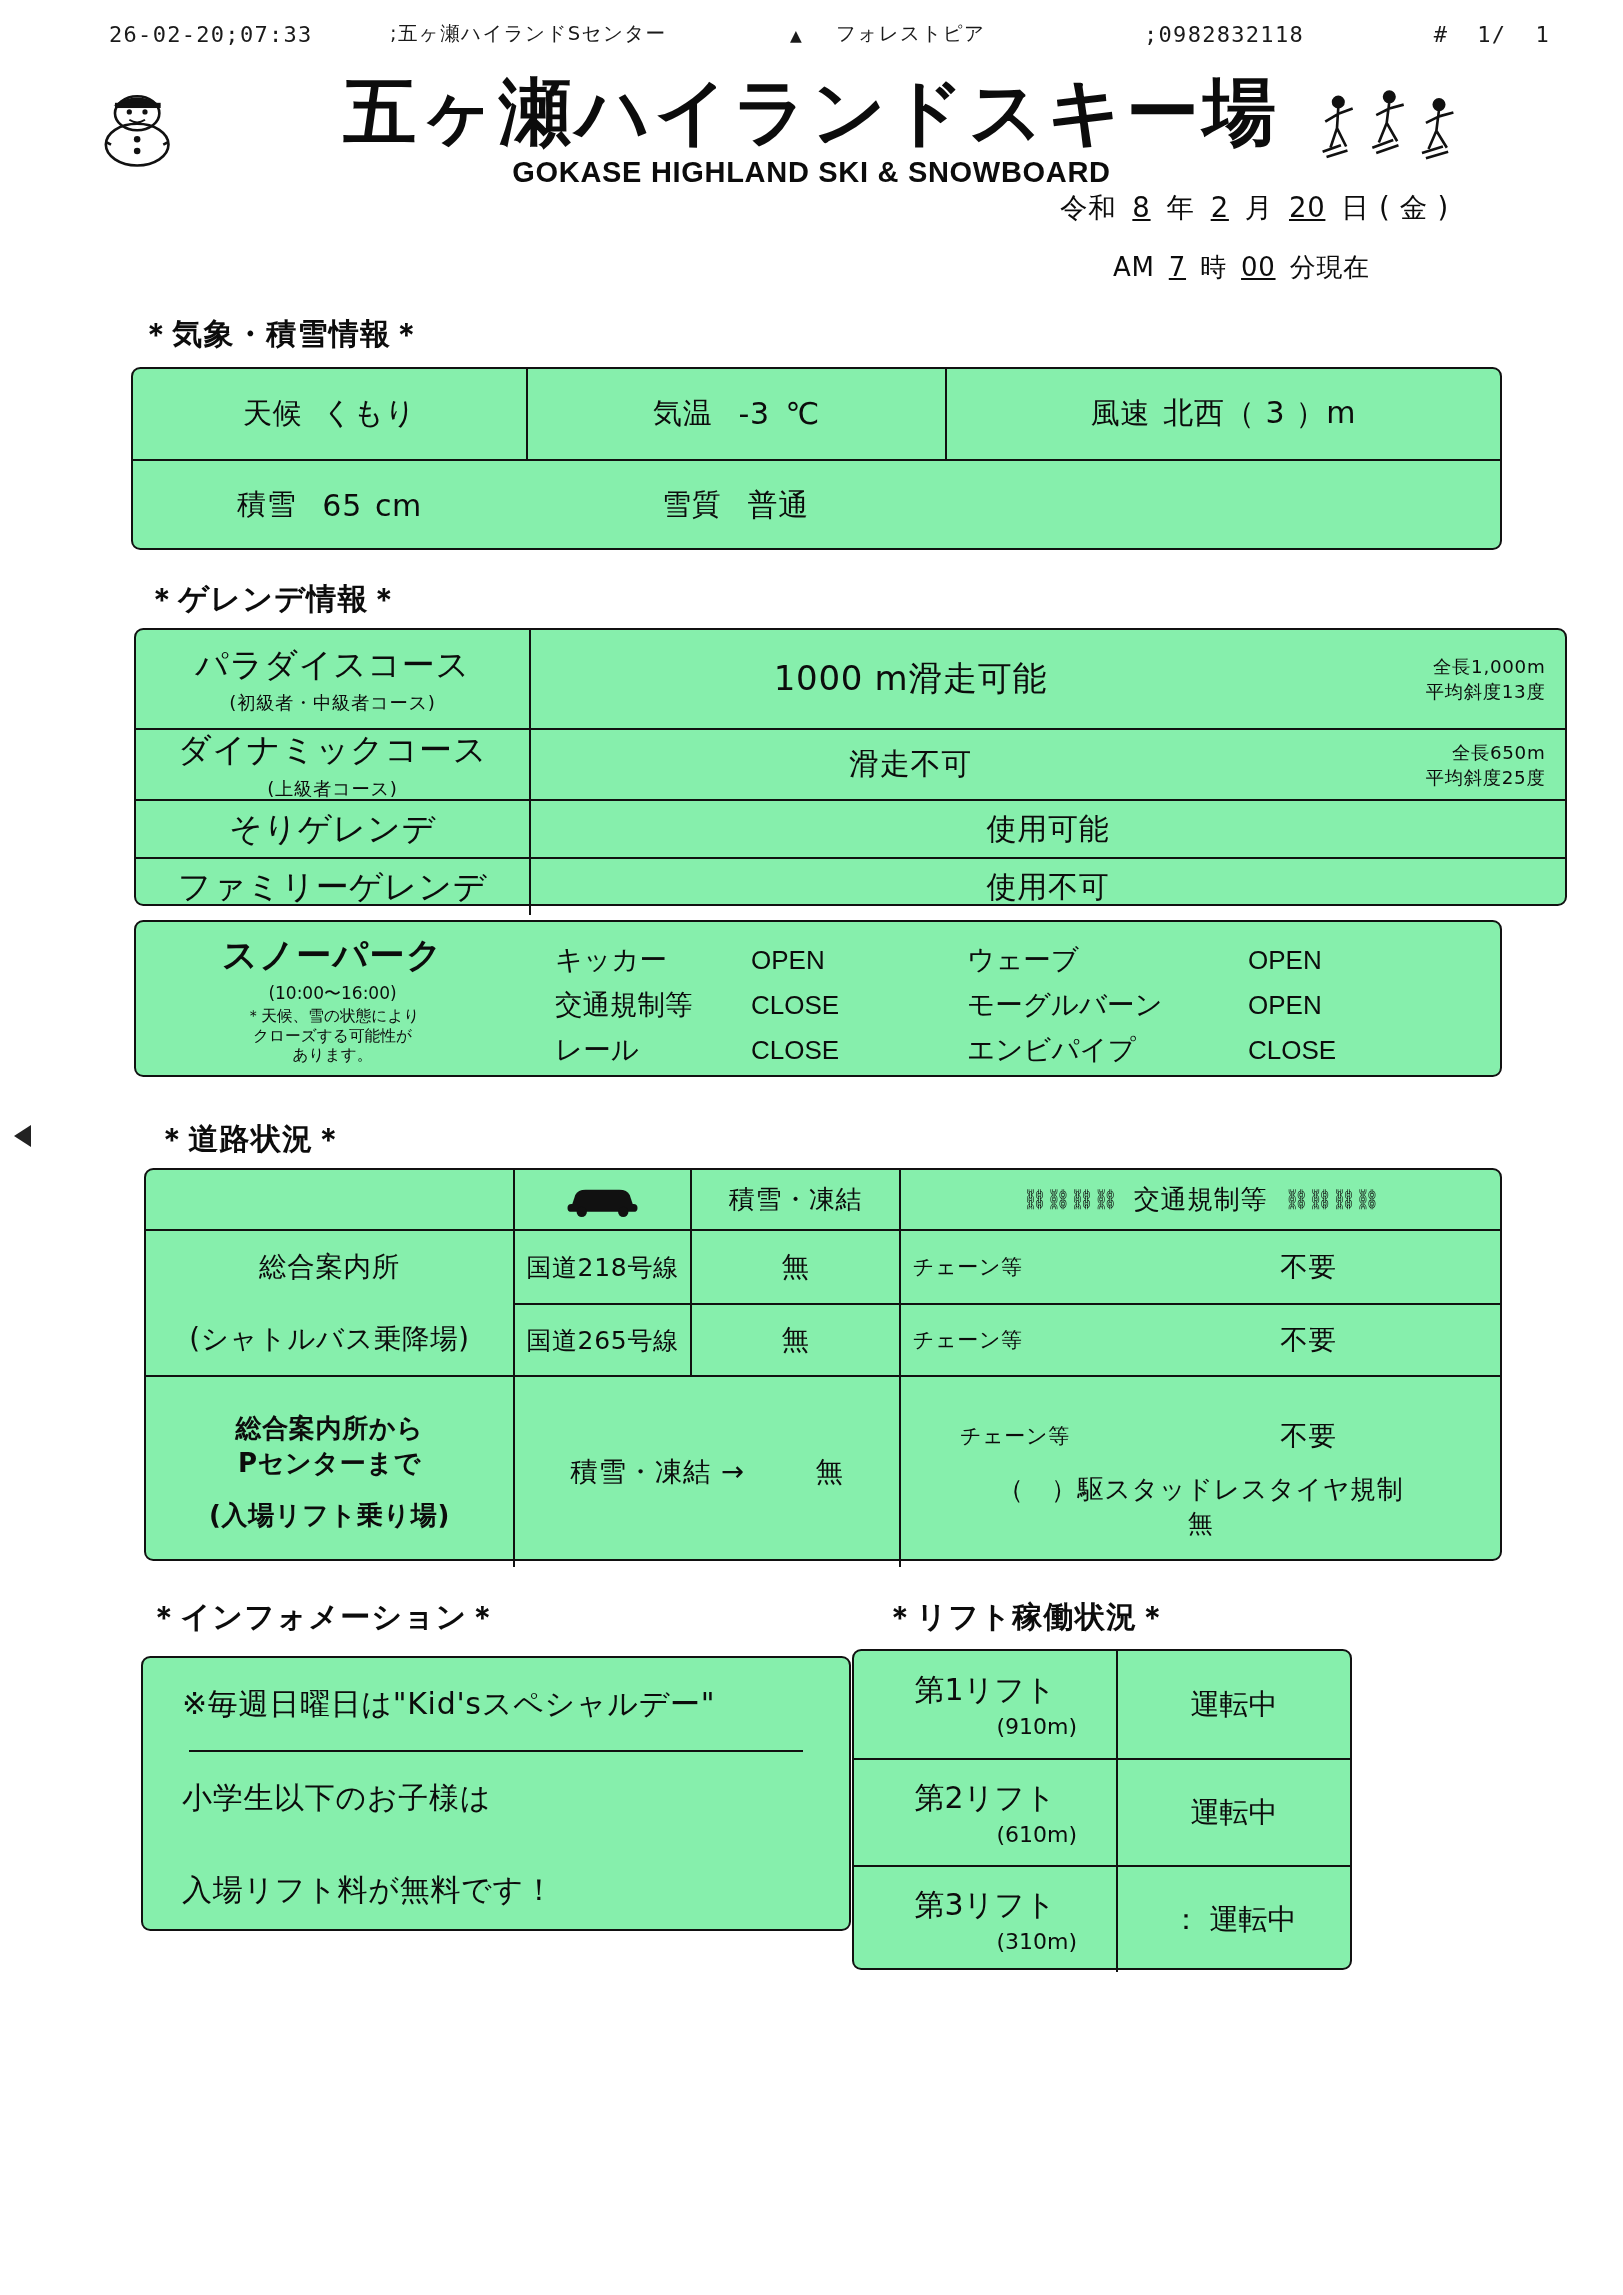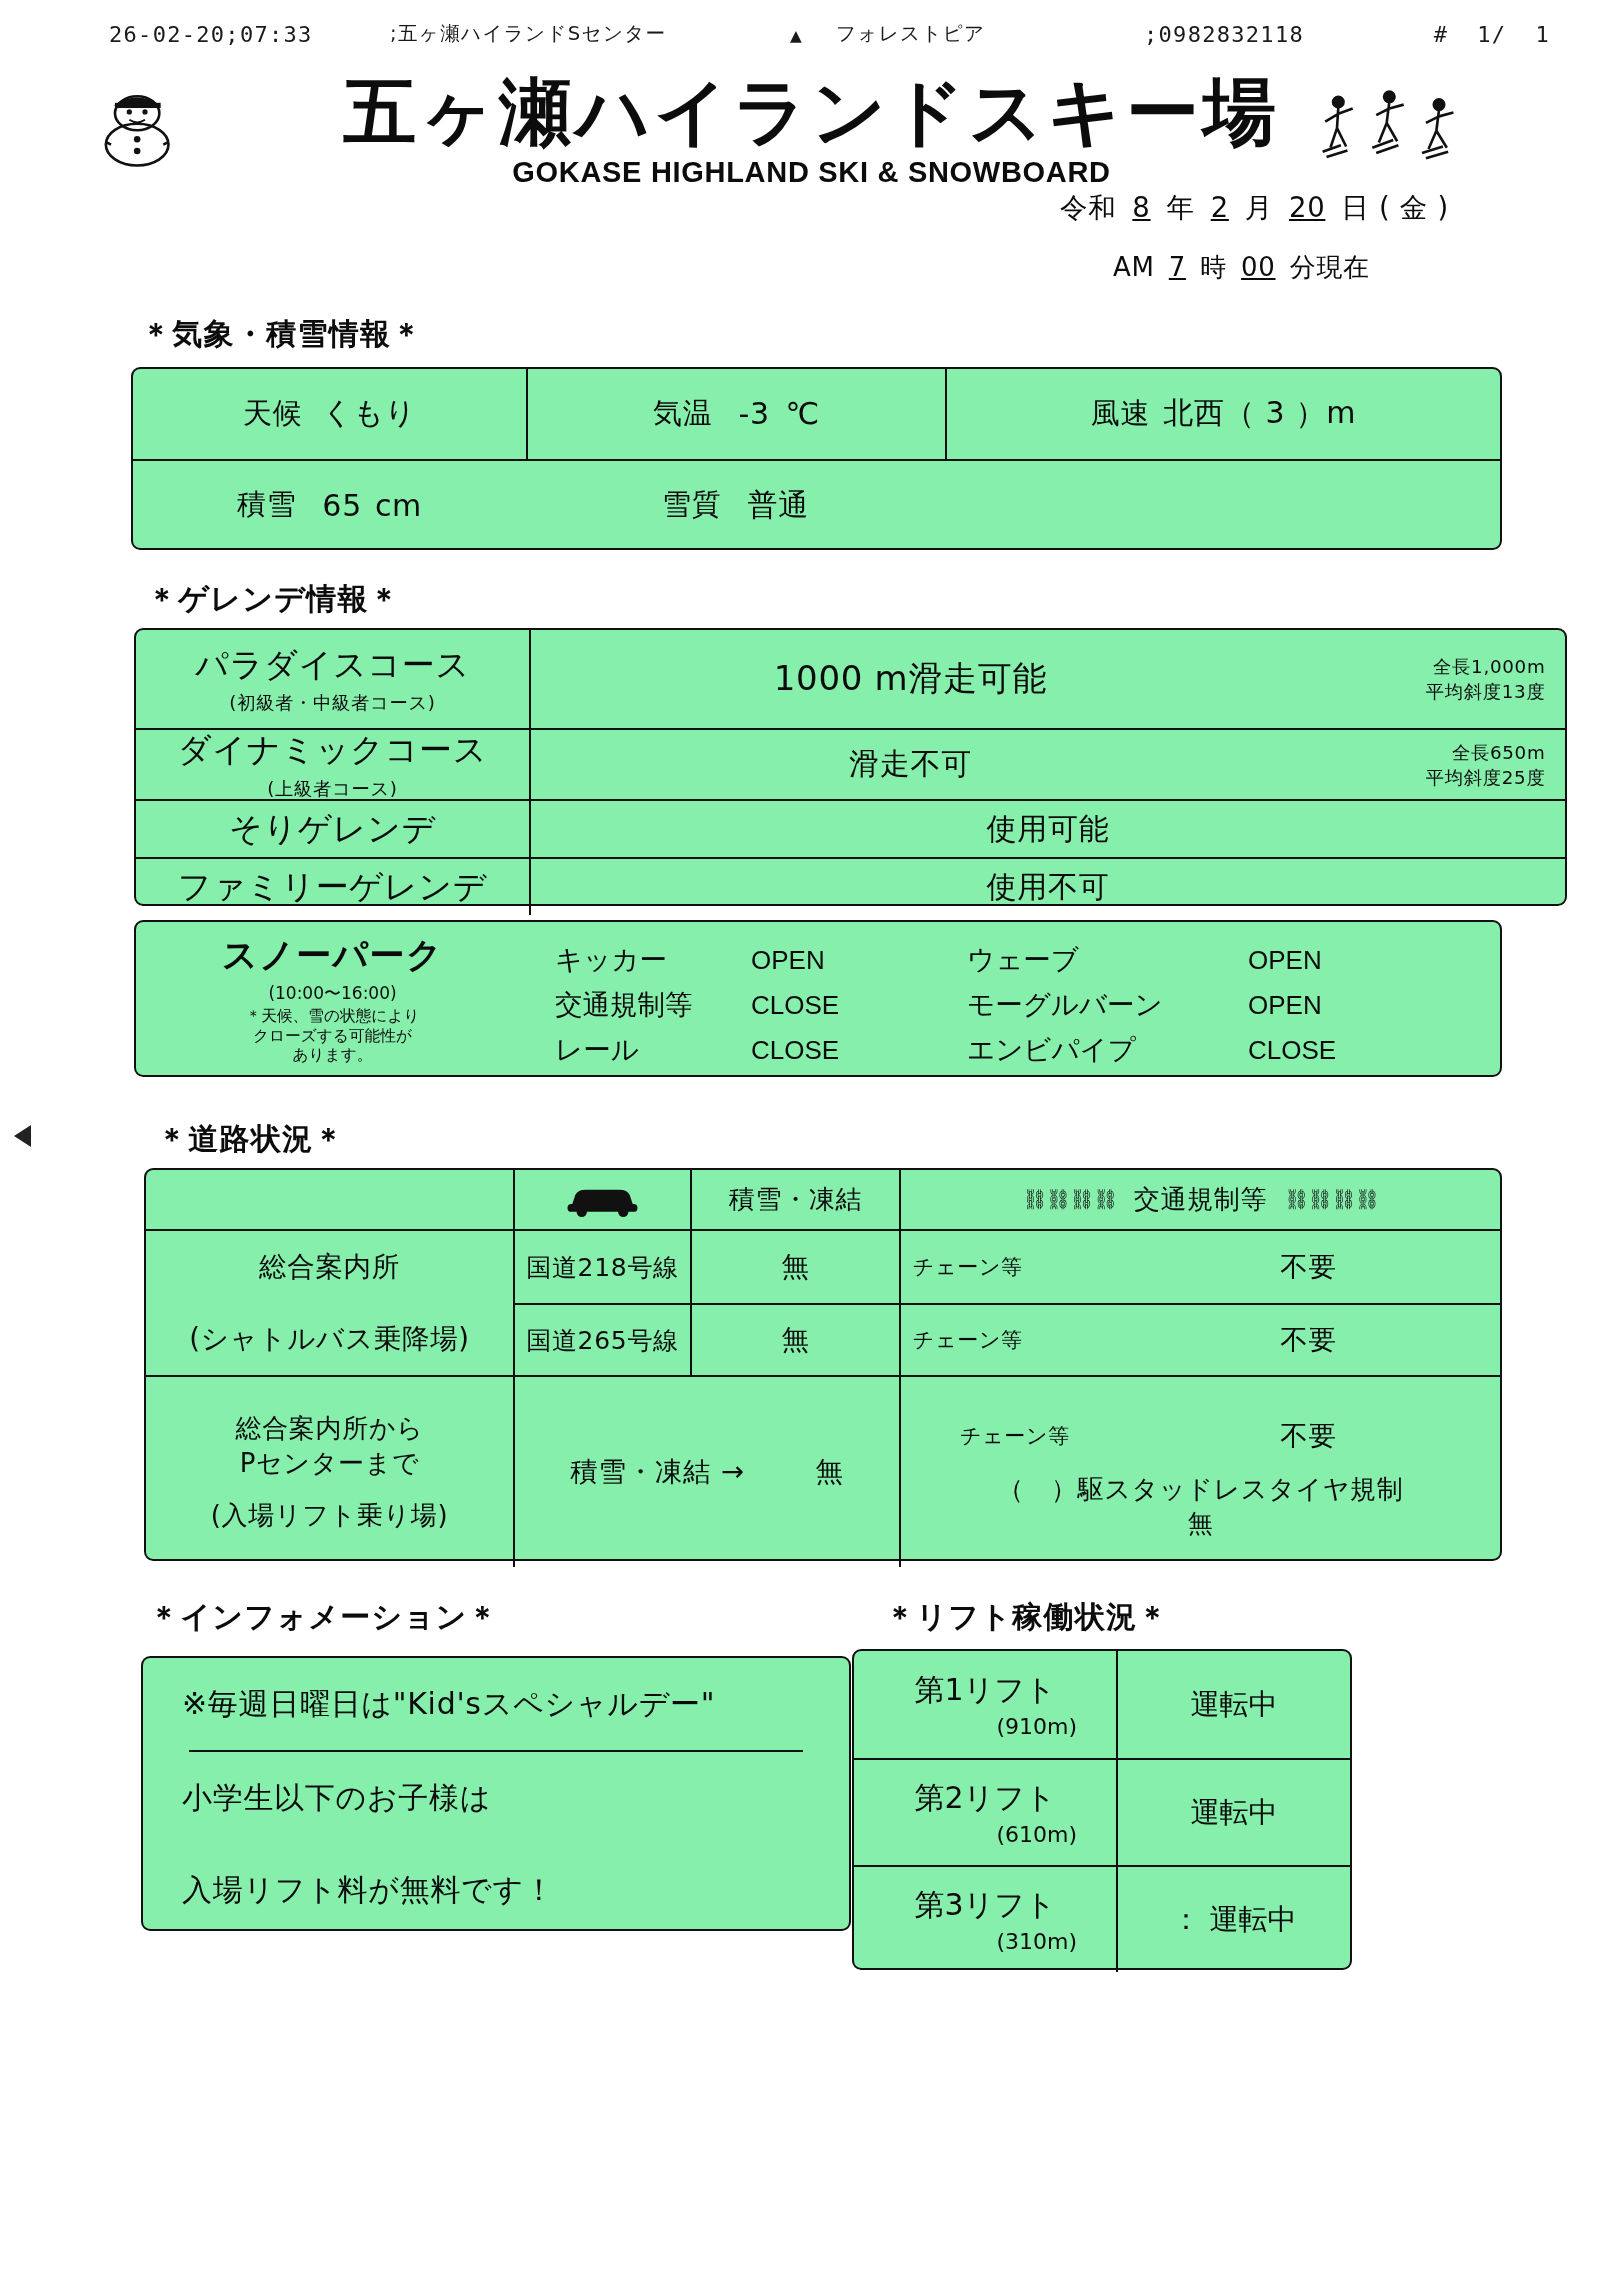--- a/index.html
+++ b/index.html
@@ -211,21 +211,21 @@
   .rowA .a2 { width: 177px; font-size: 25px; }
   .rowA .a3 { width: 209px; font-size: 27.5px; }
   .rowA .a4 { flex: 1; display: flex; }
   .rowA .a4 .k { width: 216px; font-size: 21px; justify-content: flex-start; padding-left: 11.8px; }
   .rowA .a4 .v { flex: 1; font-size: 27.5px; }
   .roadname {
     flex-direction: column; justify-content: center; text-align: center; font-size: 27.5px;
   }
   #road-lower { display: flex; height: 190px; }
   #road-lower .l1 { width: 367px; flex-direction: column; justify-content: center; text-align: center; }
-  #road-lower .l1 .ln { font-size: 26px; line-height: 1.35; }
+  #road-lower .l1 .ln { font-size: 26px; line-height: 1.35; font-weight: bold; }
   #road-lower .l2 { width: 386px; font-size: 27.5px; justify-content: space-around; padding: 0 19.6px; }
   #road-lower .l3 { flex: 1; flex-direction: column; justify-content: center; }
   #road-lower .l3 .sub { display: flex; width: 100%; height: 65px; align-items: center; }
   #road-lower .l3 .sub .k { width: 216px; font-size: 21px; padding-left: 11.8px; }
   #road-lower .l3 .sub .v { flex: 1; text-align: center; font-size: 27.5px; }
   #road-lower .l3 .stud { width: 100%; text-align: center; font-size: 26px; margin-top: 3.9px; }
   #road-lower .l3 .studv { width: 100%; text-align: center; font-size: 25px; }
 
   
   #info-box { left: 141px; top: 1656px; width: 710px; height: 275px; }

